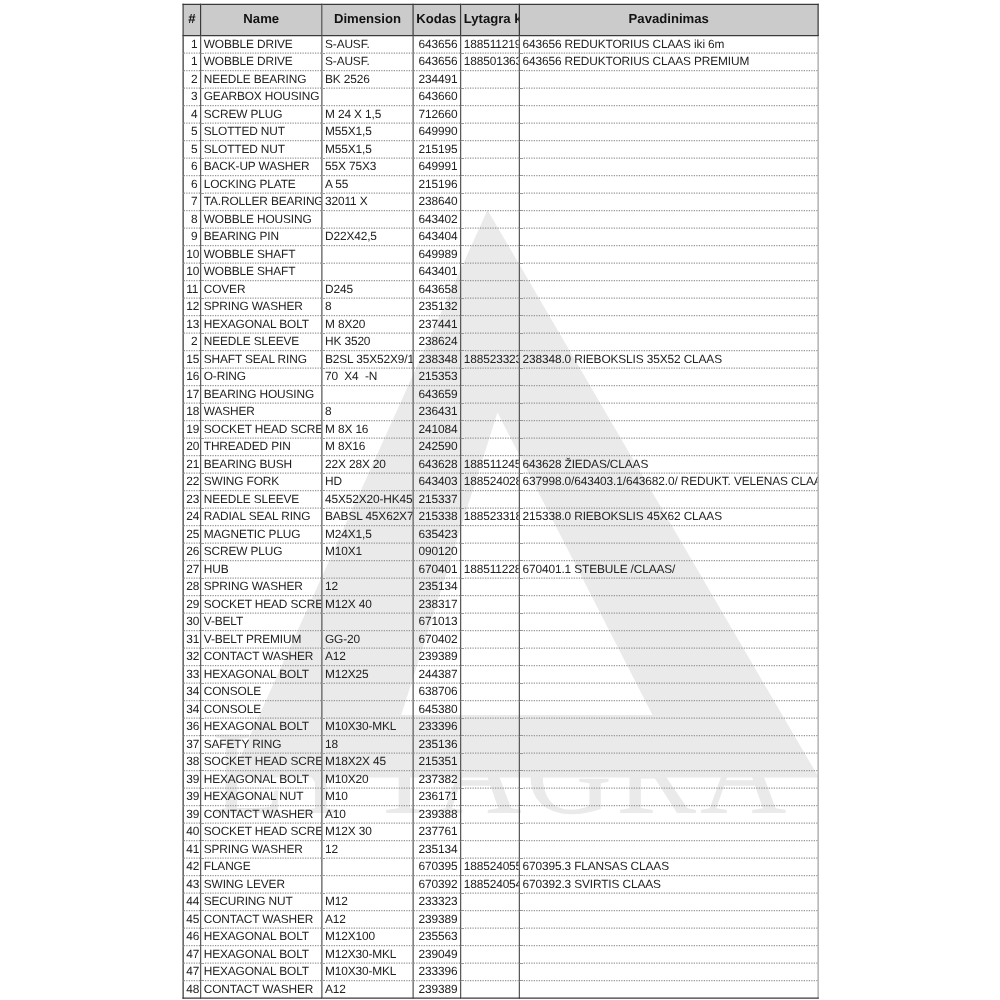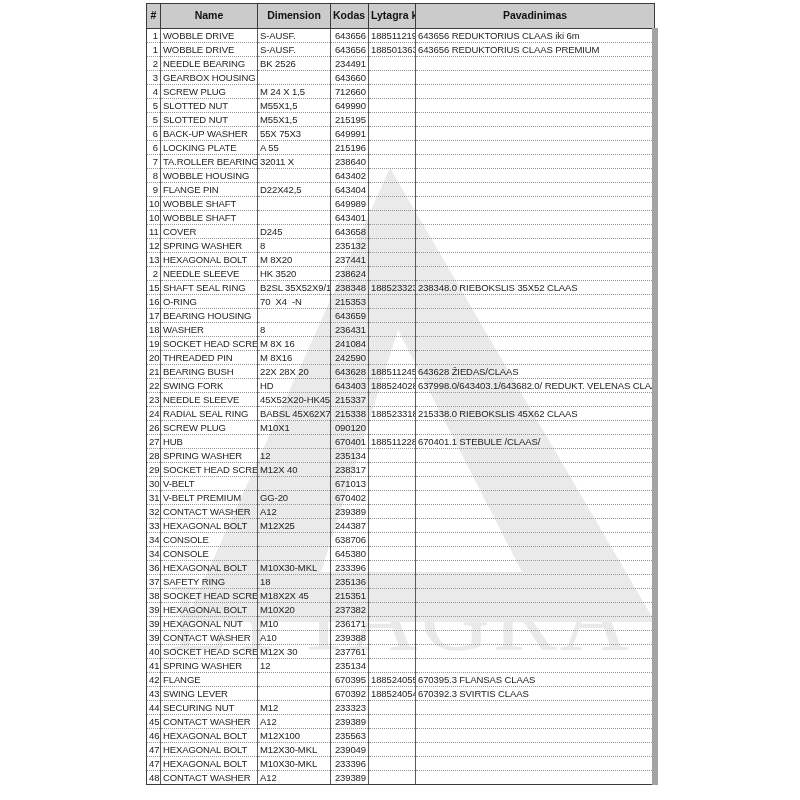--- a/index.html
+++ b/index.html
@@ -13,21 +13,21 @@
               font-size:9.5px;letter-spacing:-0.1px;color:#222;}
   table.parts th, table.parts td{overflow:hidden;white-space:pre;padding:0 2px;box-sizing:border-box;}
   table.parts thead th{
       background:#cbcbcb;color:#111;font-weight:bold;font-size:10.5px;letter-spacing:0;
       text-align:center;vertical-align:middle;height:25px;line-height:11.5px;
       border:1px solid #3a3a3a;}
   table.parts td{
       height:13.49px;line-height:13px;vertical-align:middle;background:transparent;
       border-right:1px solid #5a5a5a;border-bottom:1px dotted #969696;}
   table.parts td:first-child{border-left:1px solid #3a3a3a;}
-  table.parts td:last-child{border-right:6px solid #a3a3a3;margin-left:30px;}
+  table.parts td:last-child{border-right:1px solid #a3a3a3;margin-left:30px;}
   table.parts tbody tr:last-child td{border-bottom:1px solid #3a3a3a;}
   .col-num,.col-kodas,.col-lytagra{text-align:right;}
   .col-name,.col-dimension,.col-pavadinimas{text-align:left;}
 </style>
 </head>
 <body>
 
 <div id="page">
 
   <div id="watermark">
@@ -142,21 +142,21 @@
           <tr>
             <td class="col-num">8</td>
             <td class="col-name">WOBBLE HOUSING</td>
             <td class="col-dimension"></td>
             <td class="col-kodas">643402</td>
             <td class="col-lytagra"></td>
             <td class="col-pavadinimas"></td>
           </tr>
           <tr>
             <td class="col-num">9</td>
-            <td class="col-name">FLANGE PIN</td>
+            <td class="col-name">BEARING PIN</td>
             <td class="col-dimension">D22X42,5</td>
             <td class="col-kodas">643404</td>
             <td class="col-lytagra"></td>
             <td class="col-pavadinimas"></td>
           </tr>
           <tr>
             <td class="col-num">10</td>
             <td class="col-name">WOBBLE SHAFT</td>
             <td class="col-dimension"></td>
             <td class="col-kodas">649989</td>
@@ -275,20 +275,28 @@
             <td class="col-lytagra"></td>
             <td class="col-pavadinimas"></td>
           </tr>
           <tr>
             <td class="col-num">24</td>
             <td class="col-name">RADIAL SEAL RING</td>
             <td class="col-dimension">BABSL 45X62X7</td>
             <td class="col-kodas">215338</td>
             <td class="col-lytagra">188523318</td>
             <td class="col-pavadinimas">215338.0 RIEBOKSLIS 45X62 CLAAS</td>
+          </tr>
+          <tr>
+            <td class="col-num">25</td>
+            <td class="col-name">MAGNETIC PLUG</td>
+            <td class="col-dimension">M24X1,5</td>
+            <td class="col-kodas">635423</td>
+            <td class="col-lytagra"></td>
+            <td class="col-pavadinimas"></td>
           </tr>
           <tr>
             <td class="col-num">26</td>
             <td class="col-name">SCREW PLUG</td>
             <td class="col-dimension">M10X1</td>
             <td class="col-kodas">090120</td>
             <td class="col-lytagra"></td>
             <td class="col-pavadinimas"></td>
           </tr>
           <tr>

